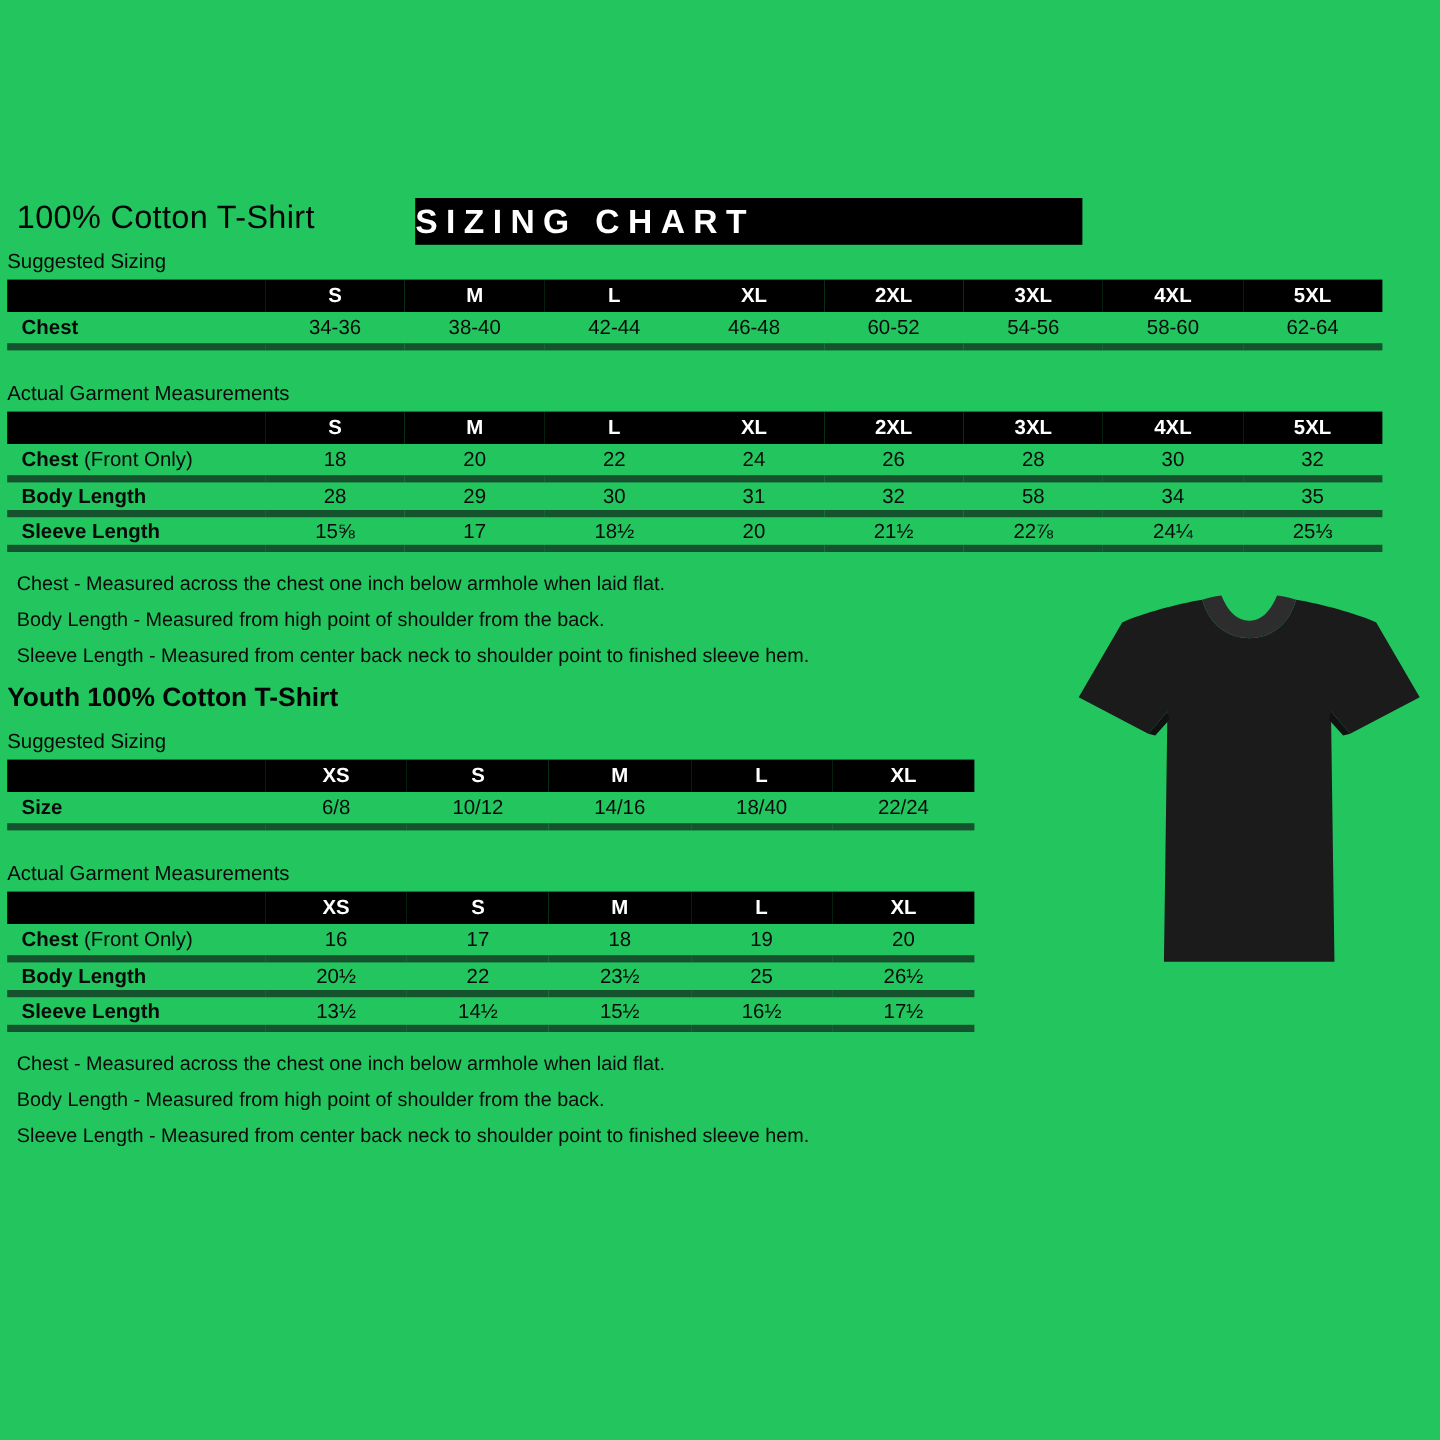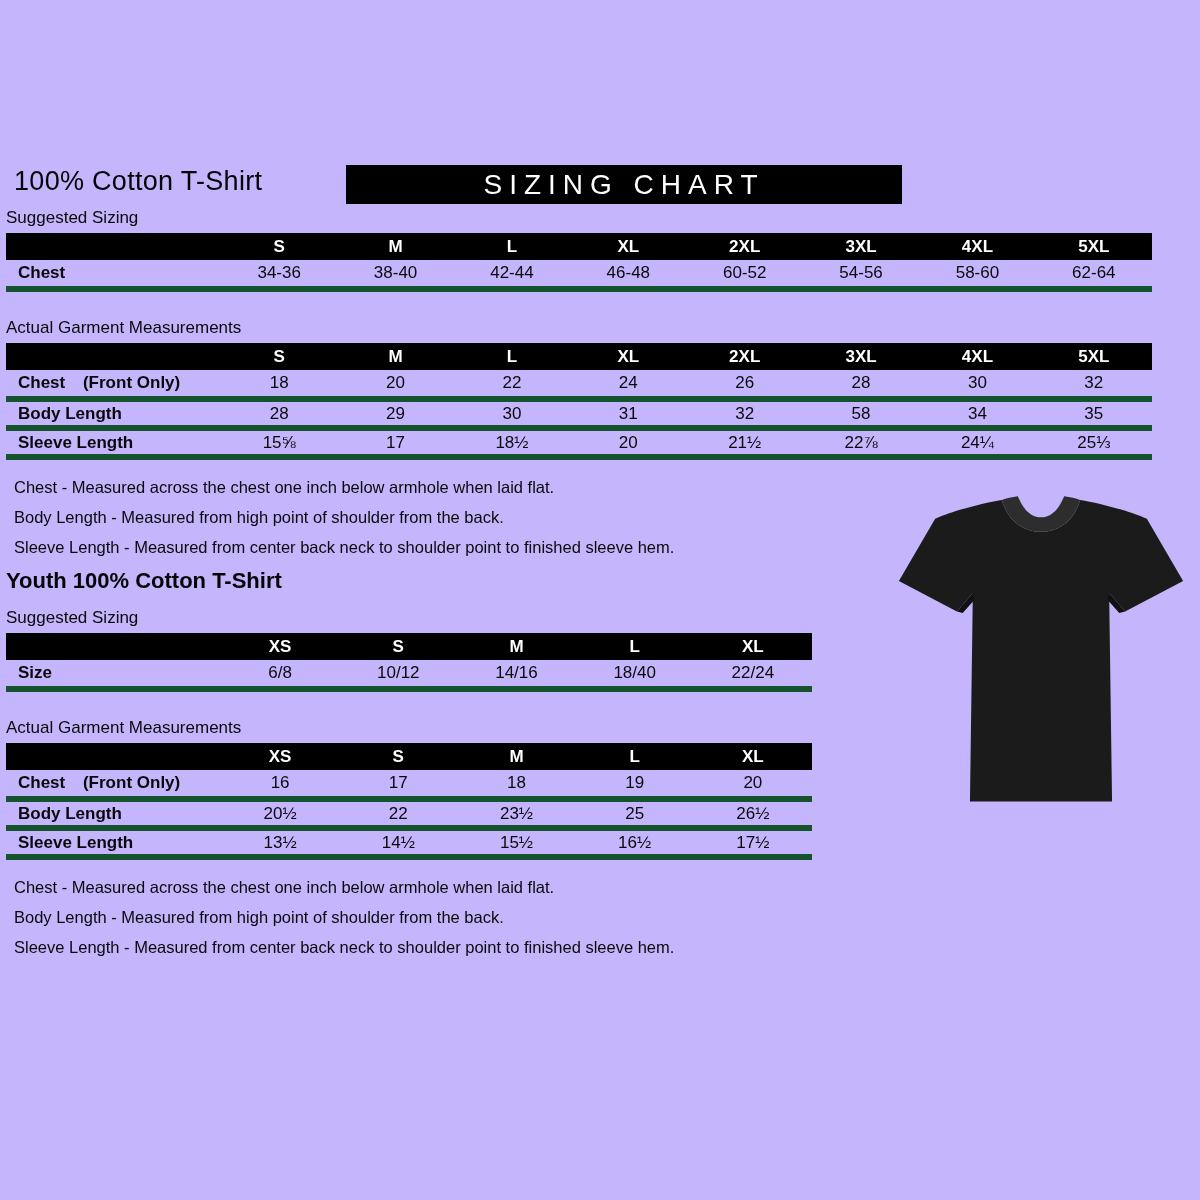--- a/index.html
+++ b/index.html
@@ -1,35 +1,35 @@
 <!DOCTYPE html>
 <html><head>
 <meta charset="utf-8">
 <style>
   * { margin:0; padding:0; box-sizing:border-box; }
   html,body { background:#ffffff; }
   body { font-family:"Liberation Sans", sans-serif; color:#111; }
-  .page { position:relative; width:1200px; height:1200px; background:#c4b5fd; overflow:hidden; }
+  .page { position:relative; width:1200px; height:1200px; background:#22c55e; overflow:hidden; }
 
   .title { position:absolute; left:14px; top:166px; font-size:27px; font-weight:400; color:#050505; letter-spacing:0.3px; }
   .banner { position:absolute; left:346px; top:165px; width:556px; height:39px; background:#000;
-            color:#fff; font-size:28px; font-weight:400; letter-spacing:7px; text-align:center; line-height:39px; }
+            color:#fff; font-size:28px; font-weight:700; letter-spacing:7px; line-height:39px; }
 
   .flow { position:absolute; left:0; top:204px; width:1200px; }
 
   .section-label { margin:4px 0 5px 6px; font-size:17px; color:#0a0a0a; }
   .section-label.gap { margin-top:26px; }
 
   table { border-collapse:collapse; table-layout:fixed; margin-left:6px; font-size:17px; }
   .t-adult { width:1146px; }
   .t-youth { width:806px; }
   th { background:#000; color:#fff; font-weight:700; height:27px; text-align:center; font-size:17px; }
   td { text-align:center; height:29px; border-bottom:6px solid #14532d; color:#0a0a0a; }
   .label-cell { text-align:left; padding-left:12px; font-weight:700; }
-  td.label-cell .sub { font-weight:700;padding-left:13px; }
+  td.label-cell .sub { font-weight:400; }
   col.label-col { width:215px; }
 
   .notes { margin:18px 0 0 14px; }
   .notes p { font-size:16.5px; margin:0 12px 11px 0; color:#0a0a0a; }
 
   .youth-title { margin:10px 0 0 6px; font-size:22px; font-weight:700; color:#050505; }
   .youth-title + .section-label { margin-top:14px; }
 
   .shirt { position:absolute; left:896px; top:478px; width:290px; height:341px; }
   .shirt svg { display:block; width:100%; height:100%; }

